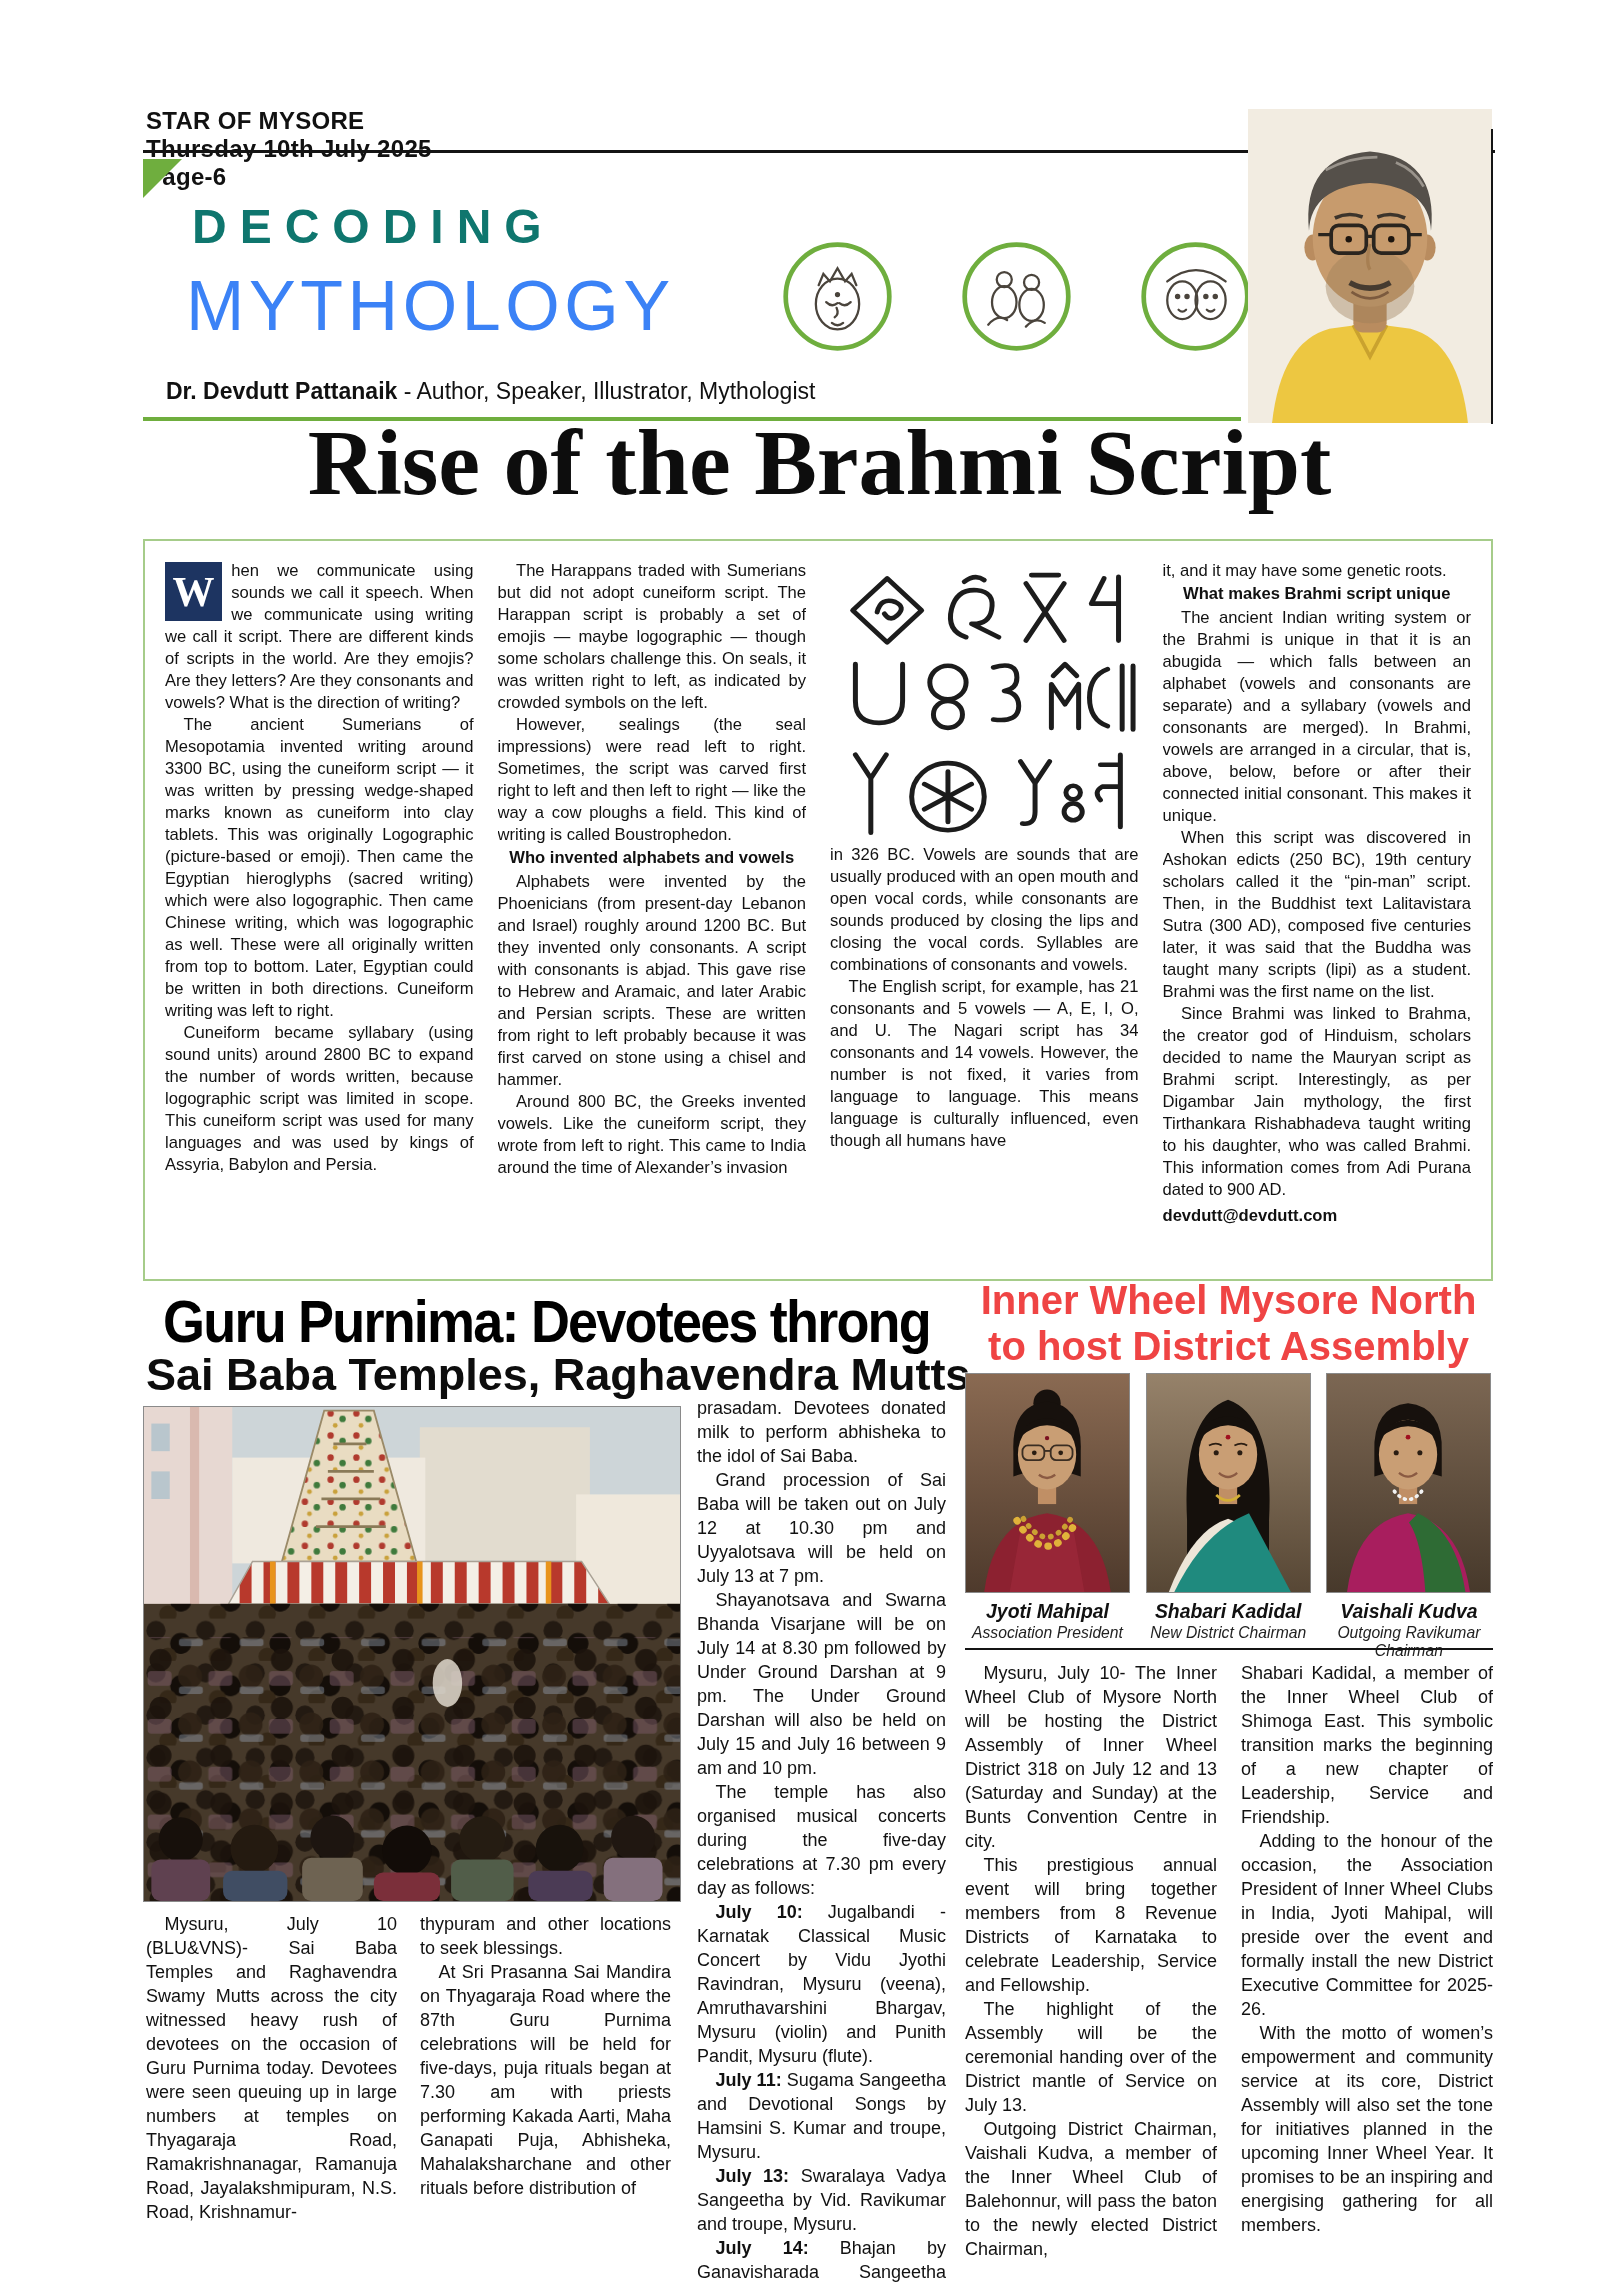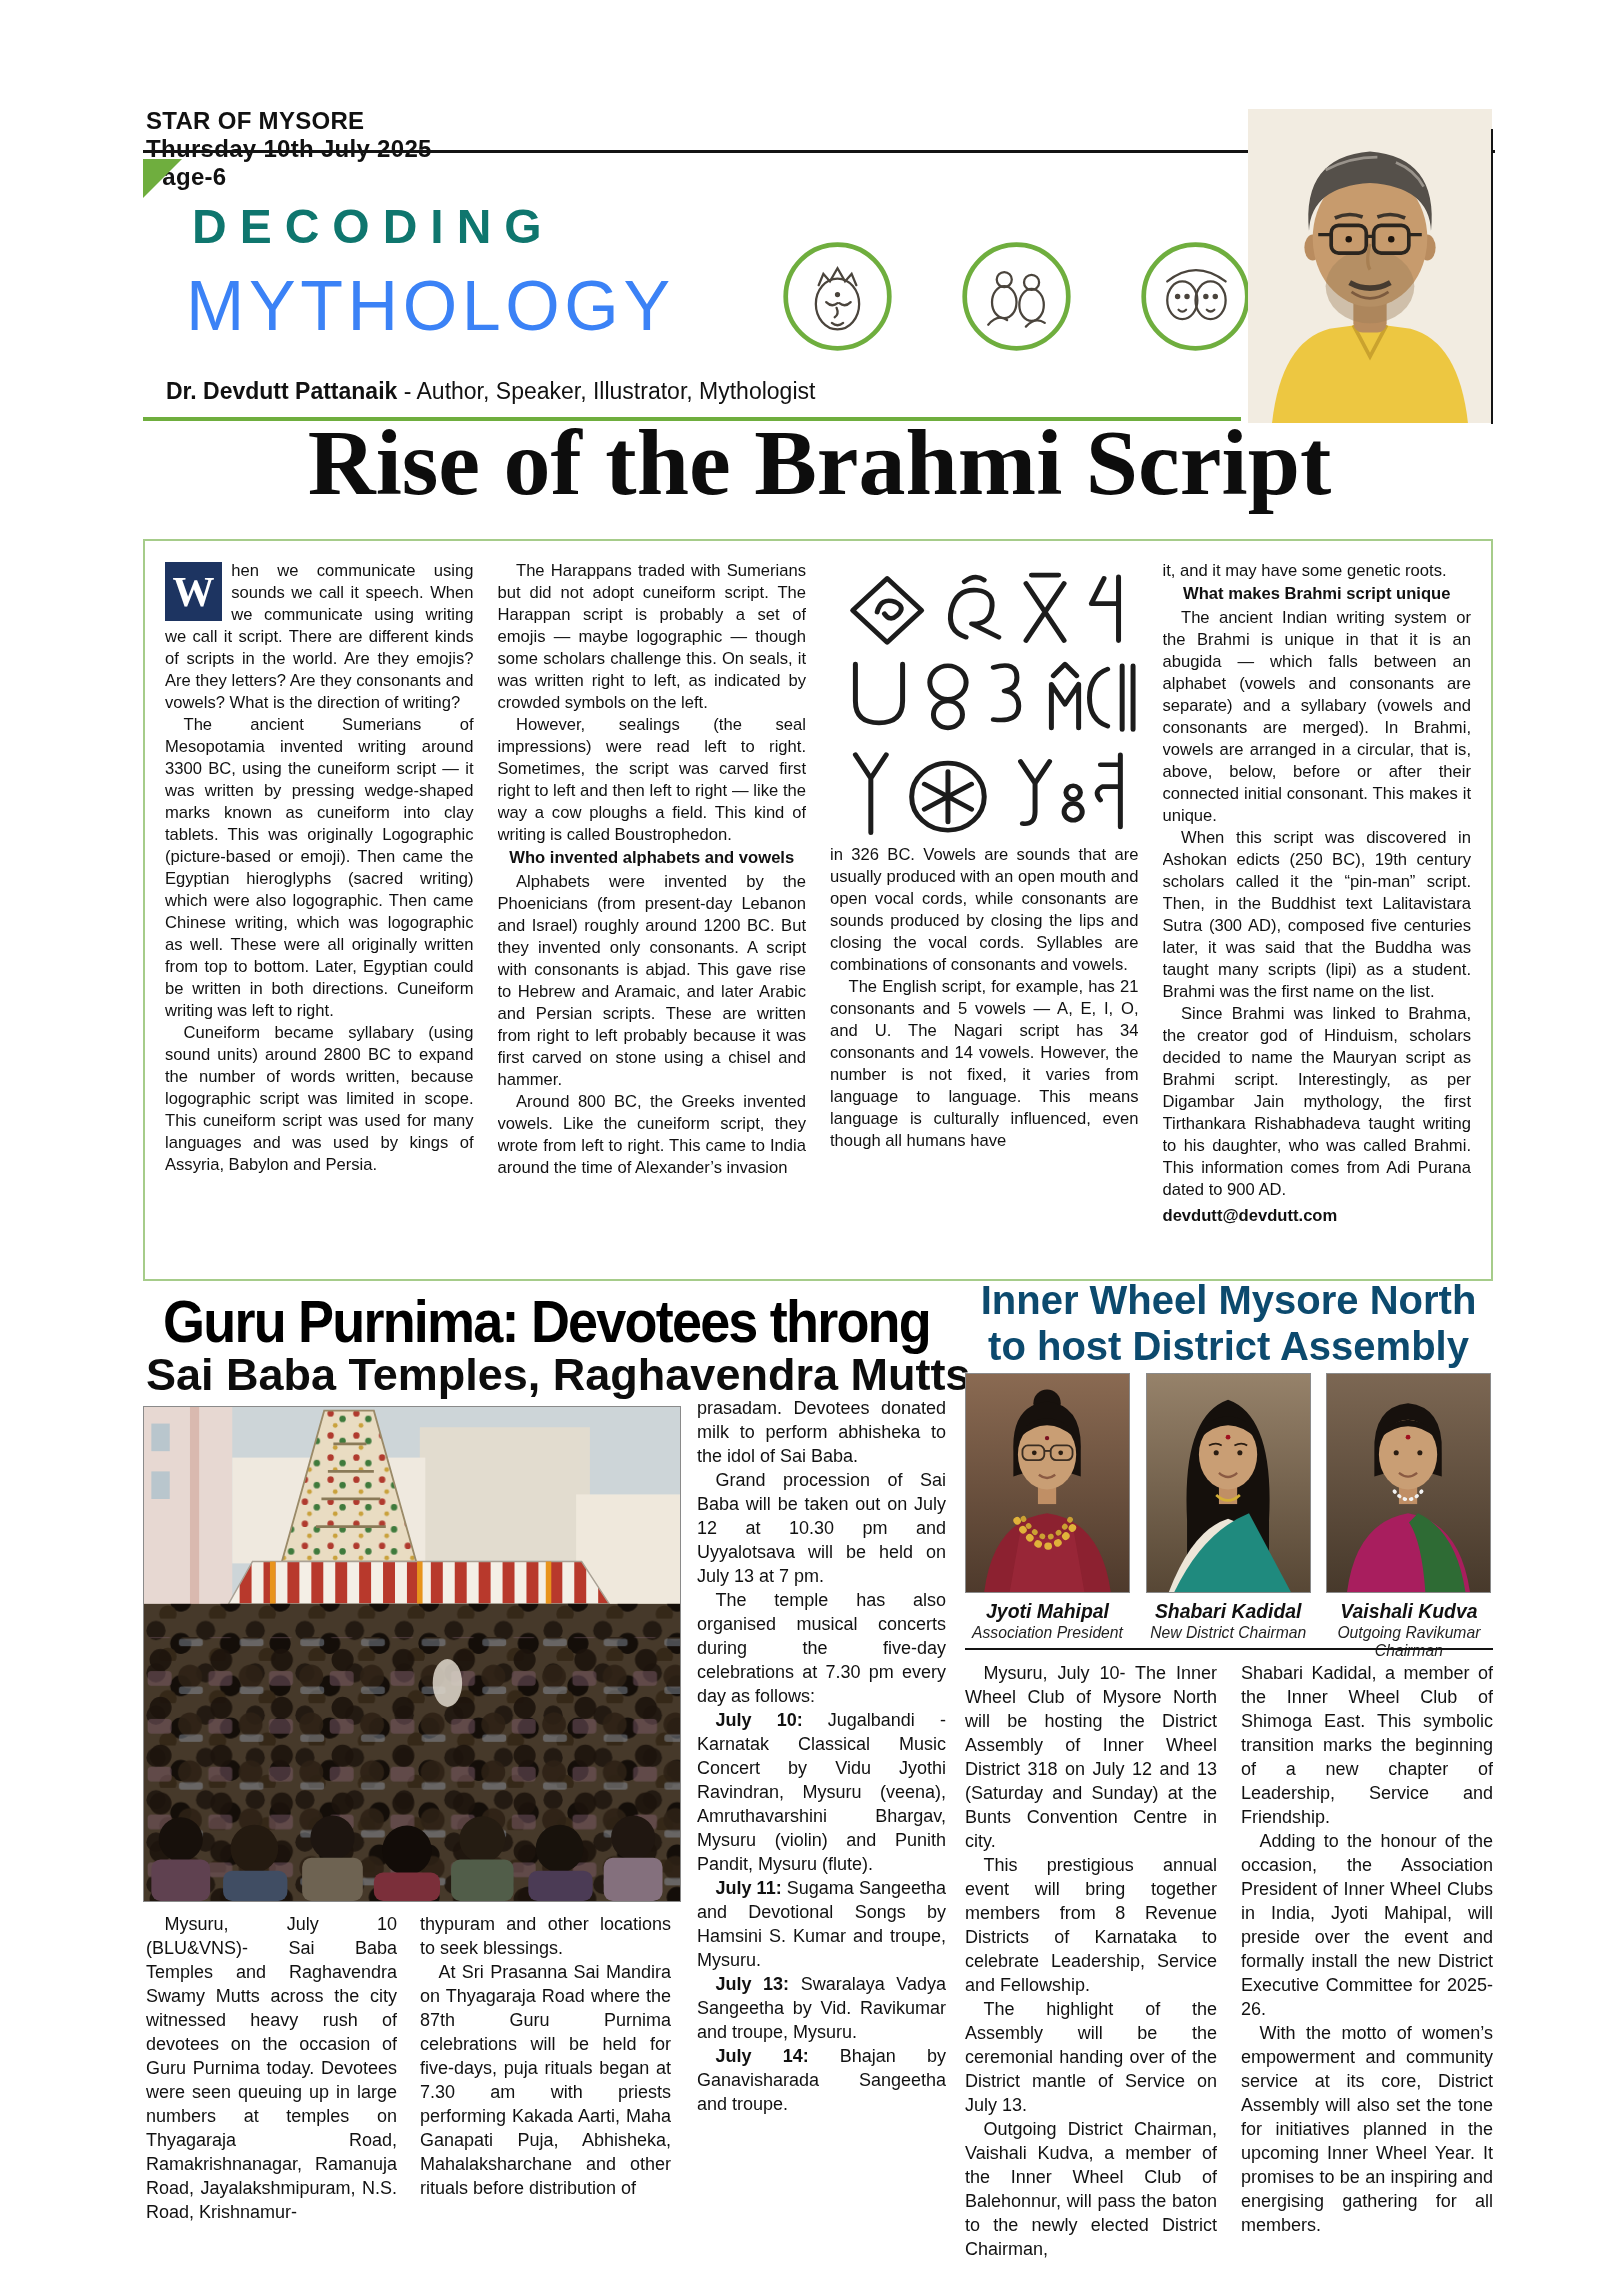--- a/index.html
+++ b/index.html
@@ -96,21 +96,21 @@
   .gcol p { font-size: 18px; line-height: 24px; text-align: justify; }
   .gcol p.ind { text-indent: 18.5px; }
   .gcol .lead { font-weight: bold; }
   .guru-colA { left: 146px; top: 1912px; width: 251px; height: 371px; }
   .guru-colB { left: 420px; top: 1912px; width: 251px; height: 371px; }
   .guru-colC { left: 697px; top: 1396px; width: 249px; height: 887px; }
 
   
   .iw-head {
     position: absolute; left: 964px; top: 1278px; width: 529px;
-    color: #0c4a6e; font-size: 40px; font-weight: bold; text-align: center; line-height: 1.14;
+    color: #ef4444; font-size: 40px; font-weight: bold; text-align: center; line-height: 1.14;
   }
   .iw-head span { display: block; }
   .iw-figrow {
     position: absolute; left: 965px; top: 1373px; width: 528px;
     display: flex; gap: 15.7px;
   }
   .iw-figrow figure { width: 165px; }
   .iw-photo { width: 165px; height: 220px; border: 0.9px solid #8a8a8a; overflow: hidden; }
   .iw-name { font-size: 19.4px; font-weight: bold; font-style: italic; text-align: center; margin-top: 6.5px; }
   .iw-role { font-size: 15.7px; font-style: italic; text-align: center; margin-top: 1.8px; color: #222; }
@@ -326,20 +326,21 @@
   <div class="gcol guru-colA">
     <p class="ind">Mysuru, July 10 (BLU&amp;VNS)- Sai Baba Temples and Raghavendra Swamy Mutts across the city witnessed heavy rush of devotees on the occasion of Guru Purnima today. Devotees were seen queuing up in large numbers at temples on Thyagaraja Road, Ramakrishnanagar, Ramanuja Road, Jayalakshmipuram, N.S. Road, Krishnamur-</p>
   </div>
   <div class="gcol guru-colB">
     <p>thypuram and other locations to seek blessings.</p>
     <p class="ind">At Sri Prasanna Sai Mandira on Thyagaraja Road where the 87th Guru Purnima celebrations will be held for five-days, puja rituals began at 7.30 am with priests performing Kakada Aarti, Maha Ganapati Puja, Abhisheka, Mahalaksharchane and other rituals before distribution of</p>
   </div>
   <div class="gcol guru-colC">
     <p>prasadam. Devotees donated milk to perform abhisheka to the idol of Sai Baba.</p>
     <p class="ind">Grand procession of Sai Baba will be taken out on July 12 at 10.30 pm and Uyyalotsava will be held on July 13 at 7 pm.</p>
+    <p class="ind">Shayanotsava and Swarna Bhanda Visarjane will be on July 14 at 8.30 pm followed by Under Ground Darshan at 9 pm. The Under Ground Darshan will also be held on July 15 and July 16 between 9 am and 10 pm.</p>
     <p class="ind">The temple has also organised musical concerts during the five-day celebrations at 7.30 pm every day as follows:</p>
     <p class="ind"><span class="lead">July 10:</span><span> Jugalbandi - Karnatak Classical Music Concert by Vidu Jyothi Ravindran, Mysuru (veena), Amruthavarshini Bhargav, Mysuru (violin) and Punith Pandit, Mysuru (flute).</span></p>
     <p class="ind"><span class="lead">July 11:</span><span> Sugama Sangeetha and Devotional Songs by Hamsini S. Kumar and troupe, Mysuru.</span></p>
     <p class="ind"><span class="lead">July 13:</span><span> Swaralaya Vadya Sangeetha by Vid. Ravikumar and troupe, Mysuru.</span></p>
     <p class="ind"><span class="lead">July 14:</span><span> Bhajan by Ganavisharada Sangeetha and troupe.</span></p>
   </div>
 
   <h2 class="iw-head">
     <span>Inner Wheel Mysore North</span>
     <span>to host District Assembly</span>

